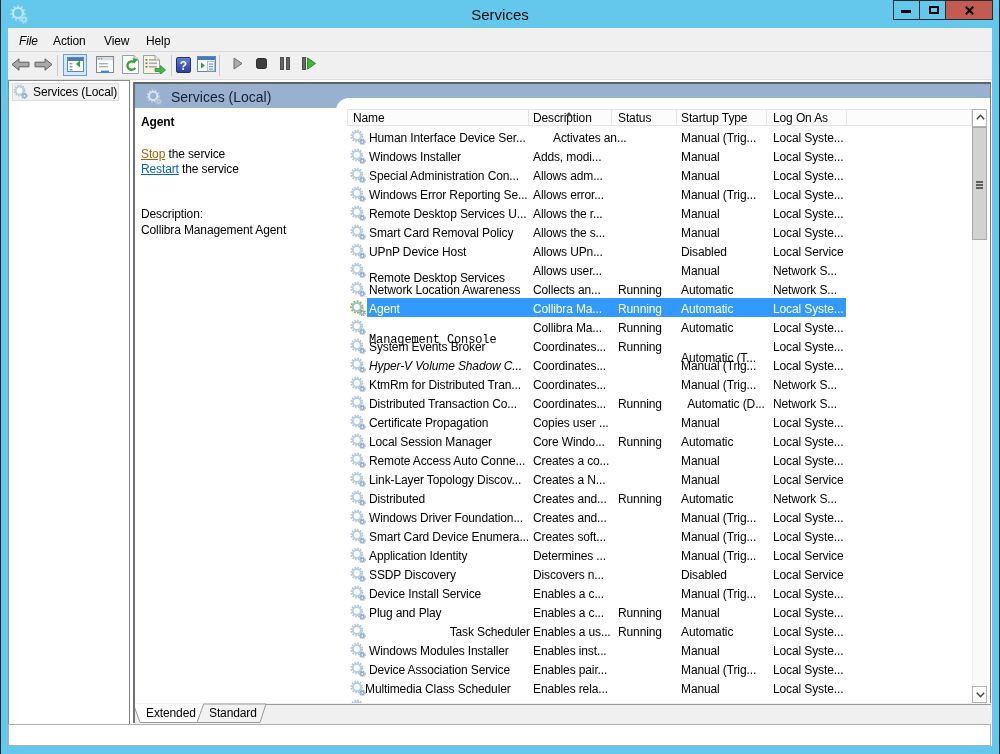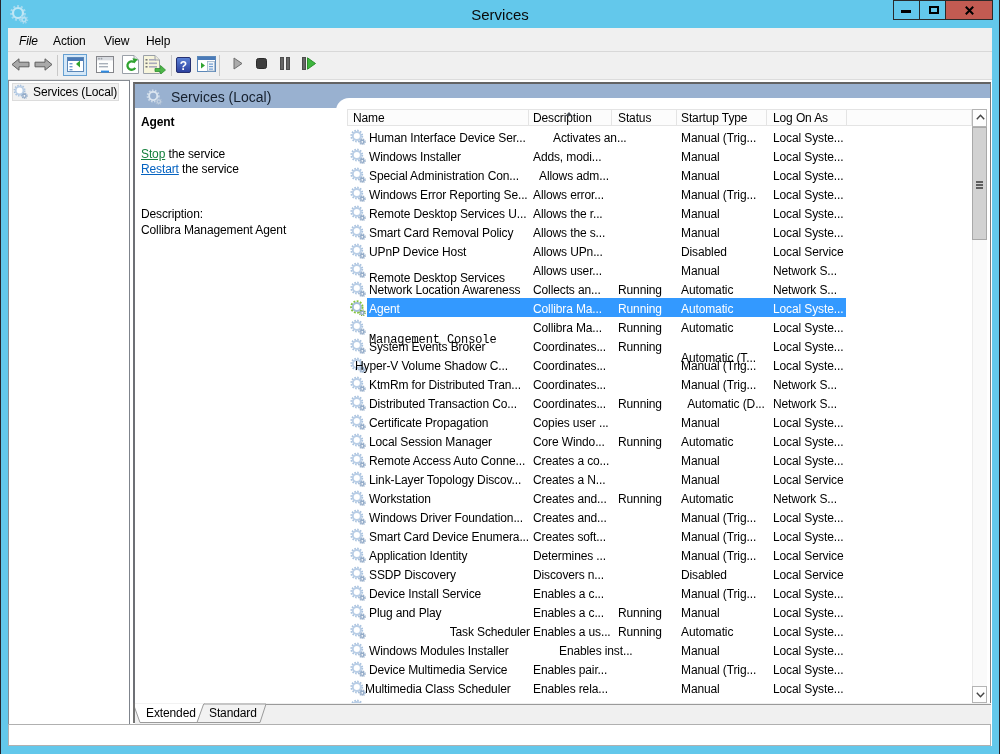--- a/index.html
+++ b/index.html
@@ -141,21 +141,21 @@
 <div class="abs" style="left:135px;top:84px;width:855px;height:24px;background:#99b1d0;"></div>
 <svg class="abs" style="left:146px;top:89px;" width="17" height="16" viewBox="0 0 17 16">
   <circle cx="7.2" cy="7" r="5.5" fill="none" stroke="#ccd9e8" stroke-width="2.1" stroke-dasharray="1.6 1.4"></circle>
   <circle cx="7.2" cy="7" r="4.1" fill="none" stroke="#dce6f0" stroke-width="1.9"></circle>
   <circle cx="12.8" cy="12.6" r="2.8" fill="none" stroke="#aebfd4" stroke-width="1.5" stroke-dasharray="1.1 1"></circle>
   <circle cx="12.8" cy="12.6" r="1.7" fill="none" stroke="#c2d0e0" stroke-width="1.4"></circle>
 </svg>
 <div class="abs" style="left:171px;top:89px;font-size:14px;color:#16202e;">Services (Local)</div>
 
 <div class="abs t12" style="left:141px;top:115px;font-weight:bold;">Agent</div>
-<div class="abs t12" style="left:141px;top:147px;"><span style="color:#15803d;text-decoration:underline;">Stop</span> the service</div>
+<div class="abs t12" style="left:141px;top:147px;"><span style="color:#a16207;text-decoration:underline;">Stop</span> the service</div>
 <div class="abs t12" style="left:141px;top:162px;"><span style="color:#0563c1;text-decoration:underline;">Restart</span> the service</div>
 <div class="abs t12" style="left:141px;top:207px;">Description:</div>
 <div class="abs t12" style="left:141px;top:223px;">Collibra Management Agent</div>
 
 <div class="abs" style="left:336px;top:98px;width:654px;height:605px;background:#fff;border-top-left-radius:13px;"></div>
 
 <div id="lvhead" class="abs" style="left:347px;top:109px;width:625px;height:17px;background:#fcfcfc;border:1px solid #e4e4e4;"></div>
 <div class="abs t12" style="left:353px;top:111px;">Name</div>
 <div class="abs t12" style="left:533px;top:111px;">Description</div>
 <div class="abs t12" style="left:618px;top:111px;">Status</div>
@@ -191,21 +191,21 @@
 <div class="abs t12" style="left:186px;top:23px;line-height:15px;width:82px;overflow:hidden;">Adds, modi...</div>
 <div class="abs t12" style="left:334px;top:23px;line-height:15px;width:90px;overflow:hidden;">Manual</div>
 <div class="abs t12" style="left:426px;top:23px;line-height:15px;width:74px;overflow:hidden;">Local Syste...</div>
 <svg class="abs" style="left:3px;top:40px;" width="16" height="16" viewBox="0 0 16 16">
       <circle cx="6.8" cy="7" r="5.4" fill="none" stroke="#a9c2de" stroke-width="2" stroke-dasharray="1.5 1.3"></circle>
       <circle cx="6.8" cy="7" r="4" fill="#fff" stroke="#b9cee6" stroke-width="1.9"></circle>
       <circle cx="12.3" cy="12.8" r="2.7" fill="none" stroke="#93abc8" stroke-width="1.5" stroke-dasharray="1 0.9"></circle>
       <circle cx="12.3" cy="12.8" r="1.6" fill="#fff" stroke="#93abc8" stroke-width="1.4"></circle>
     </svg>
 <div class="abs t12" style="left:22px;top:42px;line-height:15px;width:161px;overflow:hidden;">Special Administration Con...</div>
-<div class="abs t12" style="left:186px;top:42px;line-height:15px;width:82px;overflow:hidden;text-align:center;">Allows adm...</div>
+<div class="abs t12" style="left:186px;top:42px;line-height:15px;width:82px;overflow:hidden;">Allows adm...</div>
 <div class="abs t12" style="left:334px;top:42px;line-height:15px;width:90px;overflow:hidden;">Manual</div>
 <div class="abs t12" style="left:426px;top:42px;line-height:15px;width:74px;overflow:hidden;">Local Syste...</div>
 <svg class="abs" style="left:3px;top:59px;" width="16" height="16" viewBox="0 0 16 16">
       <circle cx="6.8" cy="7" r="5.4" fill="none" stroke="#a9c2de" stroke-width="2" stroke-dasharray="1.5 1.3"></circle>
       <circle cx="6.8" cy="7" r="4" fill="#fff" stroke="#b9cee6" stroke-width="1.9"></circle>
       <circle cx="12.3" cy="12.8" r="2.7" fill="none" stroke="#93abc8" stroke-width="1.5" stroke-dasharray="1 0.9"></circle>
       <circle cx="12.3" cy="12.8" r="1.6" fill="#fff" stroke="#93abc8" stroke-width="1.4"></circle>
     </svg>
 <div class="abs t12" style="left:22px;top:61px;line-height:15px;width:161px;overflow:hidden;">Windows Error Reporting Se...</div>
 <div class="abs t12" style="left:186px;top:61px;line-height:15px;width:82px;overflow:hidden;">Allows error...</div>
@@ -295,21 +295,21 @@
 <div class="abs t12" style="left:186px;top:213px;line-height:15px;width:82px;overflow:hidden;">Coordinates...</div>
 <div class="abs t12" style="left:271px;top:213px;line-height:15px;width:69px;overflow:hidden;">Running</div>
 <div class="abs t12" style="left:334px;top:224px;line-height:15px;width:90px;overflow:hidden;">Automatic (T...</div>
 <div class="abs t12" style="left:426px;top:213px;line-height:15px;width:74px;overflow:hidden;">Local Syste...</div>
 <svg class="abs" style="left:3px;top:230px;" width="16" height="16" viewBox="0 0 16 16">
       <circle cx="6.8" cy="7" r="5.4" fill="none" stroke="#a9c2de" stroke-width="2" stroke-dasharray="1.5 1.3"></circle>
       <circle cx="6.8" cy="7" r="4" fill="#fff" stroke="#b9cee6" stroke-width="1.9"></circle>
       <circle cx="12.3" cy="12.8" r="2.7" fill="none" stroke="#93abc8" stroke-width="1.5" stroke-dasharray="1 0.9"></circle>
       <circle cx="12.3" cy="12.8" r="1.6" fill="#fff" stroke="#93abc8" stroke-width="1.4"></circle>
     </svg>
-<div class="abs t12" style="left:8px;top:232px;line-height:15px;width:161px;overflow:hidden;">Hyper-V Volume Shadow C...</div>
+<div class="abs t12" style="left:22px;top:232px;line-height:15px;width:161px;overflow:hidden;font-style:italic;">Hyper-V Volume Shadow C...</div>
 <div class="abs t12" style="left:186px;top:232px;line-height:15px;width:82px;overflow:hidden;">Coordinates...</div>
 <div class="abs t12" style="left:334px;top:232px;line-height:15px;width:90px;overflow:hidden;">Manual (Trig...</div>
 <div class="abs t12" style="left:426px;top:232px;line-height:15px;width:74px;overflow:hidden;">Local Syste...</div>
 <svg class="abs" style="left:3px;top:249px;" width="16" height="16" viewBox="0 0 16 16">
       <circle cx="6.8" cy="7" r="5.4" fill="none" stroke="#a9c2de" stroke-width="2" stroke-dasharray="1.5 1.3"></circle>
       <circle cx="6.8" cy="7" r="4" fill="#fff" stroke="#b9cee6" stroke-width="1.9"></circle>
       <circle cx="12.3" cy="12.8" r="2.7" fill="none" stroke="#93abc8" stroke-width="1.5" stroke-dasharray="1 0.9"></circle>
       <circle cx="12.3" cy="12.8" r="1.6" fill="#fff" stroke="#93abc8" stroke-width="1.4"></circle>
     </svg>
 <div class="abs t12" style="left:22px;top:251px;line-height:15px;width:161px;overflow:hidden;">KtmRm for Distributed Tran...</div>
@@ -367,21 +367,21 @@
 <div class="abs t12" style="left:22px;top:346px;line-height:15px;width:161px;overflow:hidden;">Link-Layer Topology Discov...</div>
 <div class="abs t12" style="left:186px;top:346px;line-height:15px;width:82px;overflow:hidden;">Creates a N...</div>
 <div class="abs t12" style="left:334px;top:346px;line-height:15px;width:90px;overflow:hidden;">Manual</div>
 <div class="abs t12" style="left:426px;top:346px;line-height:15px;width:74px;overflow:hidden;">Local Service</div>
 <svg class="abs" style="left:3px;top:363px;" width="16" height="16" viewBox="0 0 16 16">
       <circle cx="6.8" cy="7" r="5.4" fill="none" stroke="#a9c2de" stroke-width="2" stroke-dasharray="1.5 1.3"></circle>
       <circle cx="6.8" cy="7" r="4" fill="#fff" stroke="#b9cee6" stroke-width="1.9"></circle>
       <circle cx="12.3" cy="12.8" r="2.7" fill="none" stroke="#93abc8" stroke-width="1.5" stroke-dasharray="1 0.9"></circle>
       <circle cx="12.3" cy="12.8" r="1.6" fill="#fff" stroke="#93abc8" stroke-width="1.4"></circle>
     </svg>
-<div class="abs t12" style="left:22px;top:365px;line-height:15px;width:161px;overflow:hidden;">Workstation</div>
+<div class="abs t12" style="left:22px;top:365px;line-height:15px;width:161px;overflow:hidden;">Distributed</div>
 <div class="abs t12" style="left:186px;top:365px;line-height:15px;width:82px;overflow:hidden;">Creates and...</div>
 <div class="abs t12" style="left:271px;top:365px;line-height:15px;width:69px;overflow:hidden;">Running</div>
 <div class="abs t12" style="left:334px;top:365px;line-height:15px;width:90px;overflow:hidden;">Automatic</div>
 <div class="abs t12" style="left:426px;top:365px;line-height:15px;width:74px;overflow:hidden;">Network S...</div>
 <svg class="abs" style="left:3px;top:382px;" width="16" height="16" viewBox="0 0 16 16">
       <circle cx="6.8" cy="7" r="5.4" fill="none" stroke="#a9c2de" stroke-width="2" stroke-dasharray="1.5 1.3"></circle>
       <circle cx="6.8" cy="7" r="4" fill="#fff" stroke="#b9cee6" stroke-width="1.9"></circle>
       <circle cx="12.3" cy="12.8" r="2.7" fill="none" stroke="#93abc8" stroke-width="1.5" stroke-dasharray="1 0.9"></circle>
       <circle cx="12.3" cy="12.8" r="1.6" fill="#fff" stroke="#93abc8" stroke-width="1.4"></circle>
     </svg>
@@ -451,30 +451,30 @@
 <div class="abs t12" style="left:271px;top:498px;line-height:15px;width:69px;overflow:hidden;">Running</div>
 <div class="abs t12" style="left:334px;top:498px;line-height:15px;width:90px;overflow:hidden;">Automatic</div>
 <div class="abs t12" style="left:426px;top:498px;line-height:15px;width:74px;overflow:hidden;">Local Syste...</div>
 <svg class="abs" style="left:3px;top:515px;" width="16" height="16" viewBox="0 0 16 16">
       <circle cx="6.8" cy="7" r="5.4" fill="none" stroke="#a9c2de" stroke-width="2" stroke-dasharray="1.5 1.3"></circle>
       <circle cx="6.8" cy="7" r="4" fill="#fff" stroke="#b9cee6" stroke-width="1.9"></circle>
       <circle cx="12.3" cy="12.8" r="2.7" fill="none" stroke="#93abc8" stroke-width="1.5" stroke-dasharray="1 0.9"></circle>
       <circle cx="12.3" cy="12.8" r="1.6" fill="#fff" stroke="#93abc8" stroke-width="1.4"></circle>
     </svg>
 <div class="abs t12" style="left:22px;top:517px;line-height:15px;width:161px;overflow:hidden;">Windows Modules Installer</div>
-<div class="abs t12" style="left:186px;top:517px;line-height:15px;width:82px;overflow:hidden;margin-left:26px;">Enables inst...</div>
+<div class="abs t12" style="left:186px;top:517px;line-height:15px;width:82px;overflow:hidden;">Enables inst...</div>
 <div class="abs t12" style="left:334px;top:517px;line-height:15px;width:90px;overflow:hidden;">Manual</div>
 <div class="abs t12" style="left:426px;top:517px;line-height:15px;width:74px;overflow:hidden;">Local Syste...</div>
 <svg class="abs" style="left:3px;top:534px;" width="16" height="16" viewBox="0 0 16 16">
       <circle cx="6.8" cy="7" r="5.4" fill="none" stroke="#a9c2de" stroke-width="2" stroke-dasharray="1.5 1.3"></circle>
       <circle cx="6.8" cy="7" r="4" fill="#fff" stroke="#b9cee6" stroke-width="1.9"></circle>
       <circle cx="12.3" cy="12.8" r="2.7" fill="none" stroke="#93abc8" stroke-width="1.5" stroke-dasharray="1 0.9"></circle>
       <circle cx="12.3" cy="12.8" r="1.6" fill="#fff" stroke="#93abc8" stroke-width="1.4"></circle>
     </svg>
-<div class="abs t12" style="left:22px;top:536px;line-height:15px;width:161px;overflow:hidden;">Device Multimedia Service</div>
+<div class="abs t12" style="left:22px;top:536px;line-height:15px;width:161px;overflow:hidden;">Device Association Service</div>
 <div class="abs t12" style="left:186px;top:536px;line-height:15px;width:82px;overflow:hidden;">Enables pair...</div>
 <div class="abs t12" style="left:334px;top:536px;line-height:15px;width:90px;overflow:hidden;">Manual (Trig...</div>
 <div class="abs t12" style="left:426px;top:536px;line-height:15px;width:74px;overflow:hidden;">Local Syste...</div>
 <svg class="abs" style="left:3px;top:553px;" width="16" height="16" viewBox="0 0 16 16">
       <circle cx="6.8" cy="7" r="5.4" fill="none" stroke="#a9c2de" stroke-width="2" stroke-dasharray="1.5 1.3"></circle>
       <circle cx="6.8" cy="7" r="4" fill="#fff" stroke="#b9cee6" stroke-width="1.9"></circle>
       <circle cx="12.3" cy="12.8" r="2.7" fill="none" stroke="#93abc8" stroke-width="1.5" stroke-dasharray="1 0.9"></circle>
       <circle cx="12.3" cy="12.8" r="1.6" fill="#fff" stroke="#93abc8" stroke-width="1.4"></circle>
     </svg>
 <div class="abs t12" style="left:18px;top:555px;line-height:15px;width:161px;overflow:hidden;">Multimedia Class Scheduler</div>

